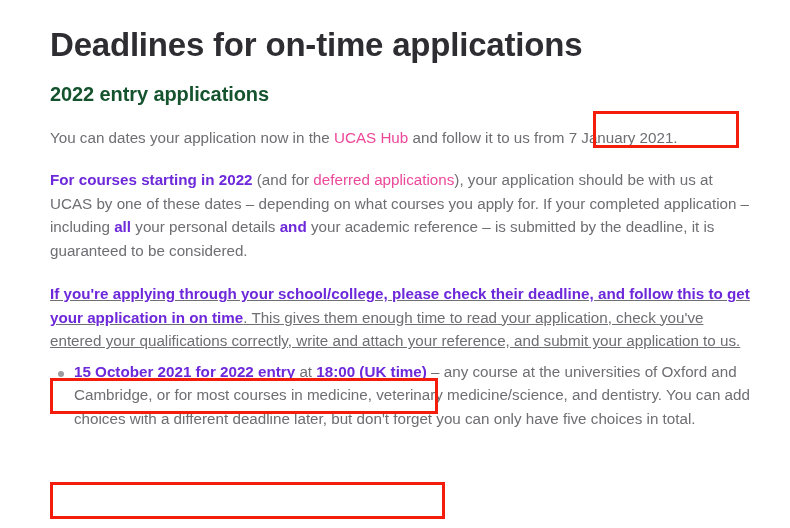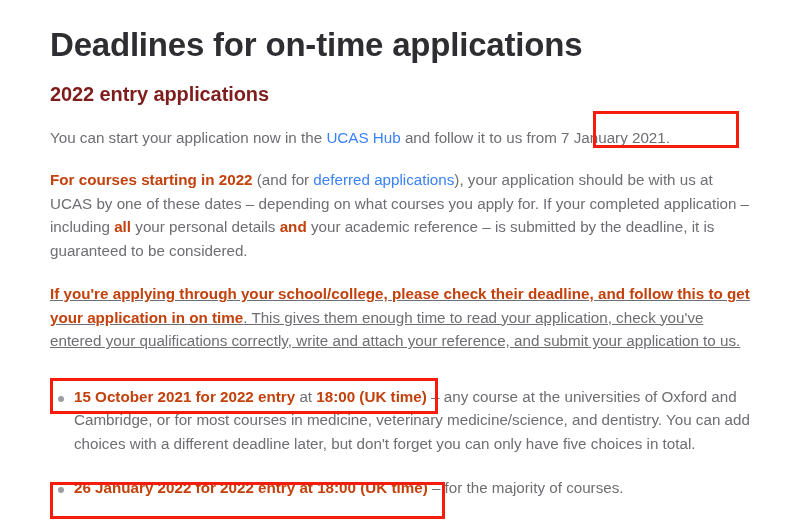--- a/index.html
+++ b/index.html
@@ -38,46 +38,46 @@
     color: #2d2d32;
     margin: 0;
     padding: 13px 0 0 0;
     letter-spacing: -0.2px;
   }
 
   h2.section-title {
     font-size: 20px;
     line-height: 1.25;
     font-weight: bold;
-    color: #7f1d1d;
+    color: #14532d;
     margin: 0;
     padding: 17px 0 0 0;
     letter-spacing: -0.1px;
   }
 
   p.body-text {
     font-size: 15.2px;
     line-height: 23.5px;
     color: #6e6e73;
     margin: 0;
     padding: 0;
     font-weight: normal;
   }
 
   p.para-1 { padding-top: 19px; }
   p.para-2 { padding-top: 19px; }
   p.para-3 { padding-top: 20px; text-decoration: underline; }
 
   .strong {
     font-weight: bold;
-    color: #c2410c;
+    color: #6d28d9;
   }
 
   .link {
-    color: #3b82f6;
+    color: #ec4899;
     text-decoration: none;
   }
 
   ul.deadline-list {
     list-style: none;
     margin: 0;
     padding: 0;
   }
 
   ul.deadline-list li {
@@ -92,21 +92,21 @@
     content: "";
     position: absolute;
     left: 8px;
     top: 11px;
     width: 6px;
     height: 6px;
     border-radius: 50%;
     background: #9c9ca1;
   }
 
-  li.bullet-1 { margin-top: 32px; }
+  li.bullet-1 { margin-top: 7px; }
   li.bullet-2 { margin-top: 21px; }
 
   
   .redbox {
     position: absolute;
     border: 3px solid #f41c0b;
     box-sizing: border-box;
     pointer-events: none;
     background: transparent;
   }
@@ -117,30 +117,29 @@
 </head>
 <body>
 
 <div class="page">
   <div class="content">
 
     <h1 class="page-title">Deadlines for on-time applications</h1>
 
     <h2 class="section-title">2022 entry applications</h2>
 
-    <p class="body-text para-1"><span>You can start your application now in the </span><a href="#" class="link">UCAS Hub</a><span> and follow it to us from </span><span>7 January 2021.</span></p>
+    <p class="body-text para-1"><span>You can dates your application now in the </span><a href="#" class="link">UCAS Hub</a><span> and follow it to us from </span><span>7 January 2021.</span></p>
 
     <p class="body-text para-2"><span class="strong">For courses starting in 2022</span><span> (and for </span><a href="#" class="link">deferred applications</a><span>), your application should be with us at UCAS by one of these dates – depending on what courses you apply for. If your completed application – including </span><span class="strong">all</span><span> your personal details </span><span class="strong">and</span><span> your academic reference – is submitted by the deadline, it is guaranteed to be considered.</span></p>
 
     <p class="body-text para-3"><span class="strong">If you're applying through your school/college, please check their deadline, and follow this to get your application in on time</span><span>. This gives them enough time to read your application, check you've entered your qualifications correctly, write and attach your reference, and submit your application to us.</span></p>
 
     <ul class="deadline-list">
       <li class="bullet-1"><span class="strong">15 October 2021 for 2022 entry</span><span> at </span><span class="strong">18:00 (UK time)</span><span> – any course at the universities of Oxford and Cambridge, or for most courses in medicine, veterinary medicine/science, and dentistry. You can add choices with a different deadline later, but don't forget you can only have five choices in total.</span></li>
 
-      <li class="bullet-2"><span class="strong">26 January 2022 for 2022 entry at 18:00 (UK time)</span><span> – for the majority of courses.</span></li>
     </ul>
 
   </div>
 
   <div class="redbox" id="redbox-date-1"></div>
   <div class="redbox" id="redbox-bullet-1"></div>
   <div class="redbox" id="redbox-bullet-2"></div>
 </div>
 
 </body></html>

